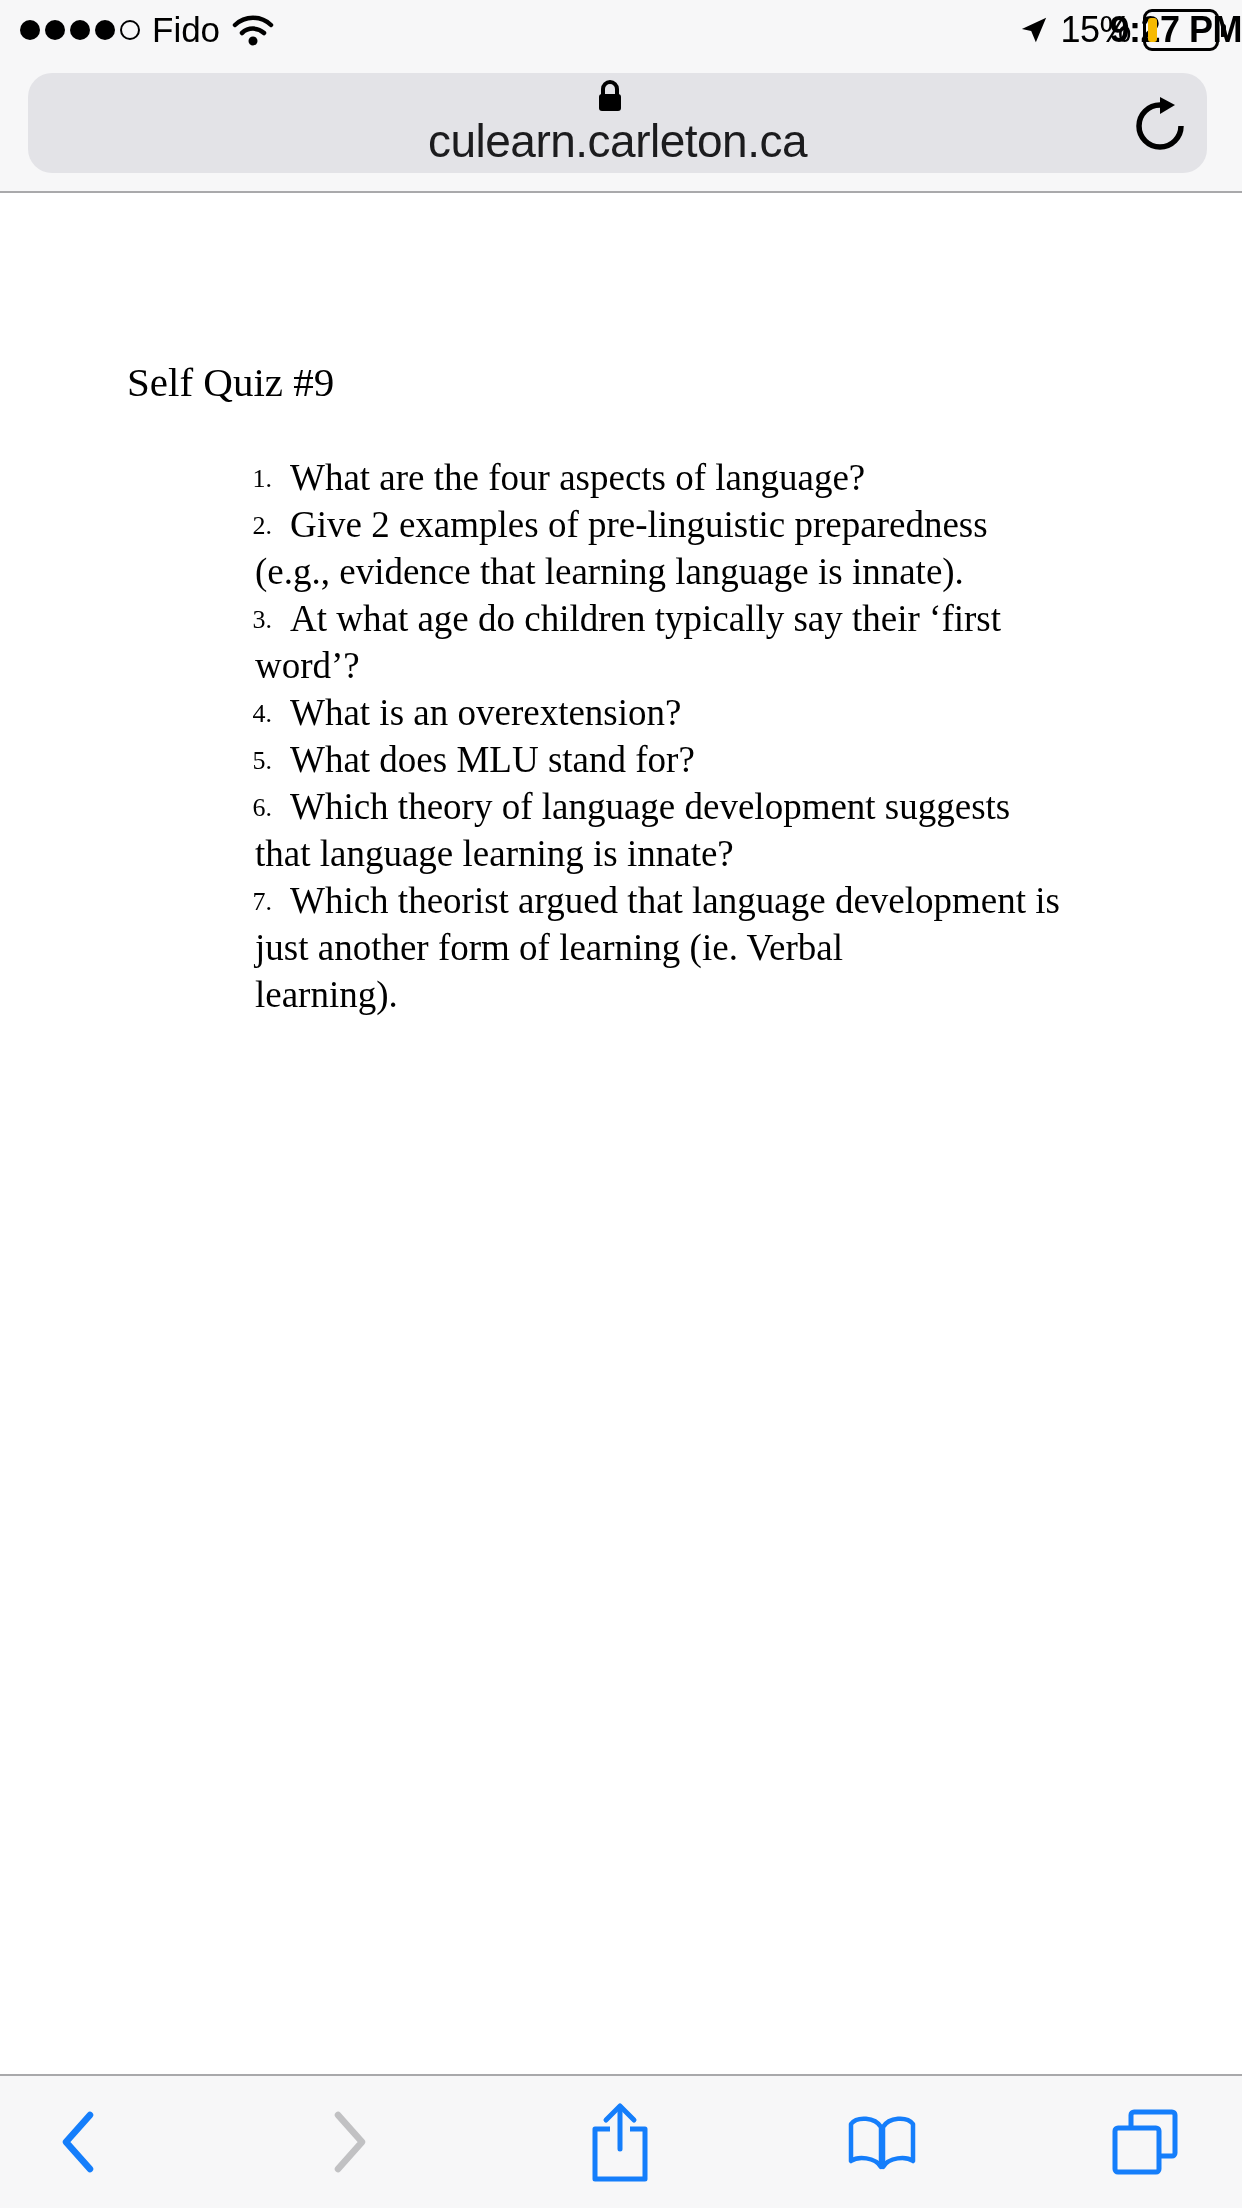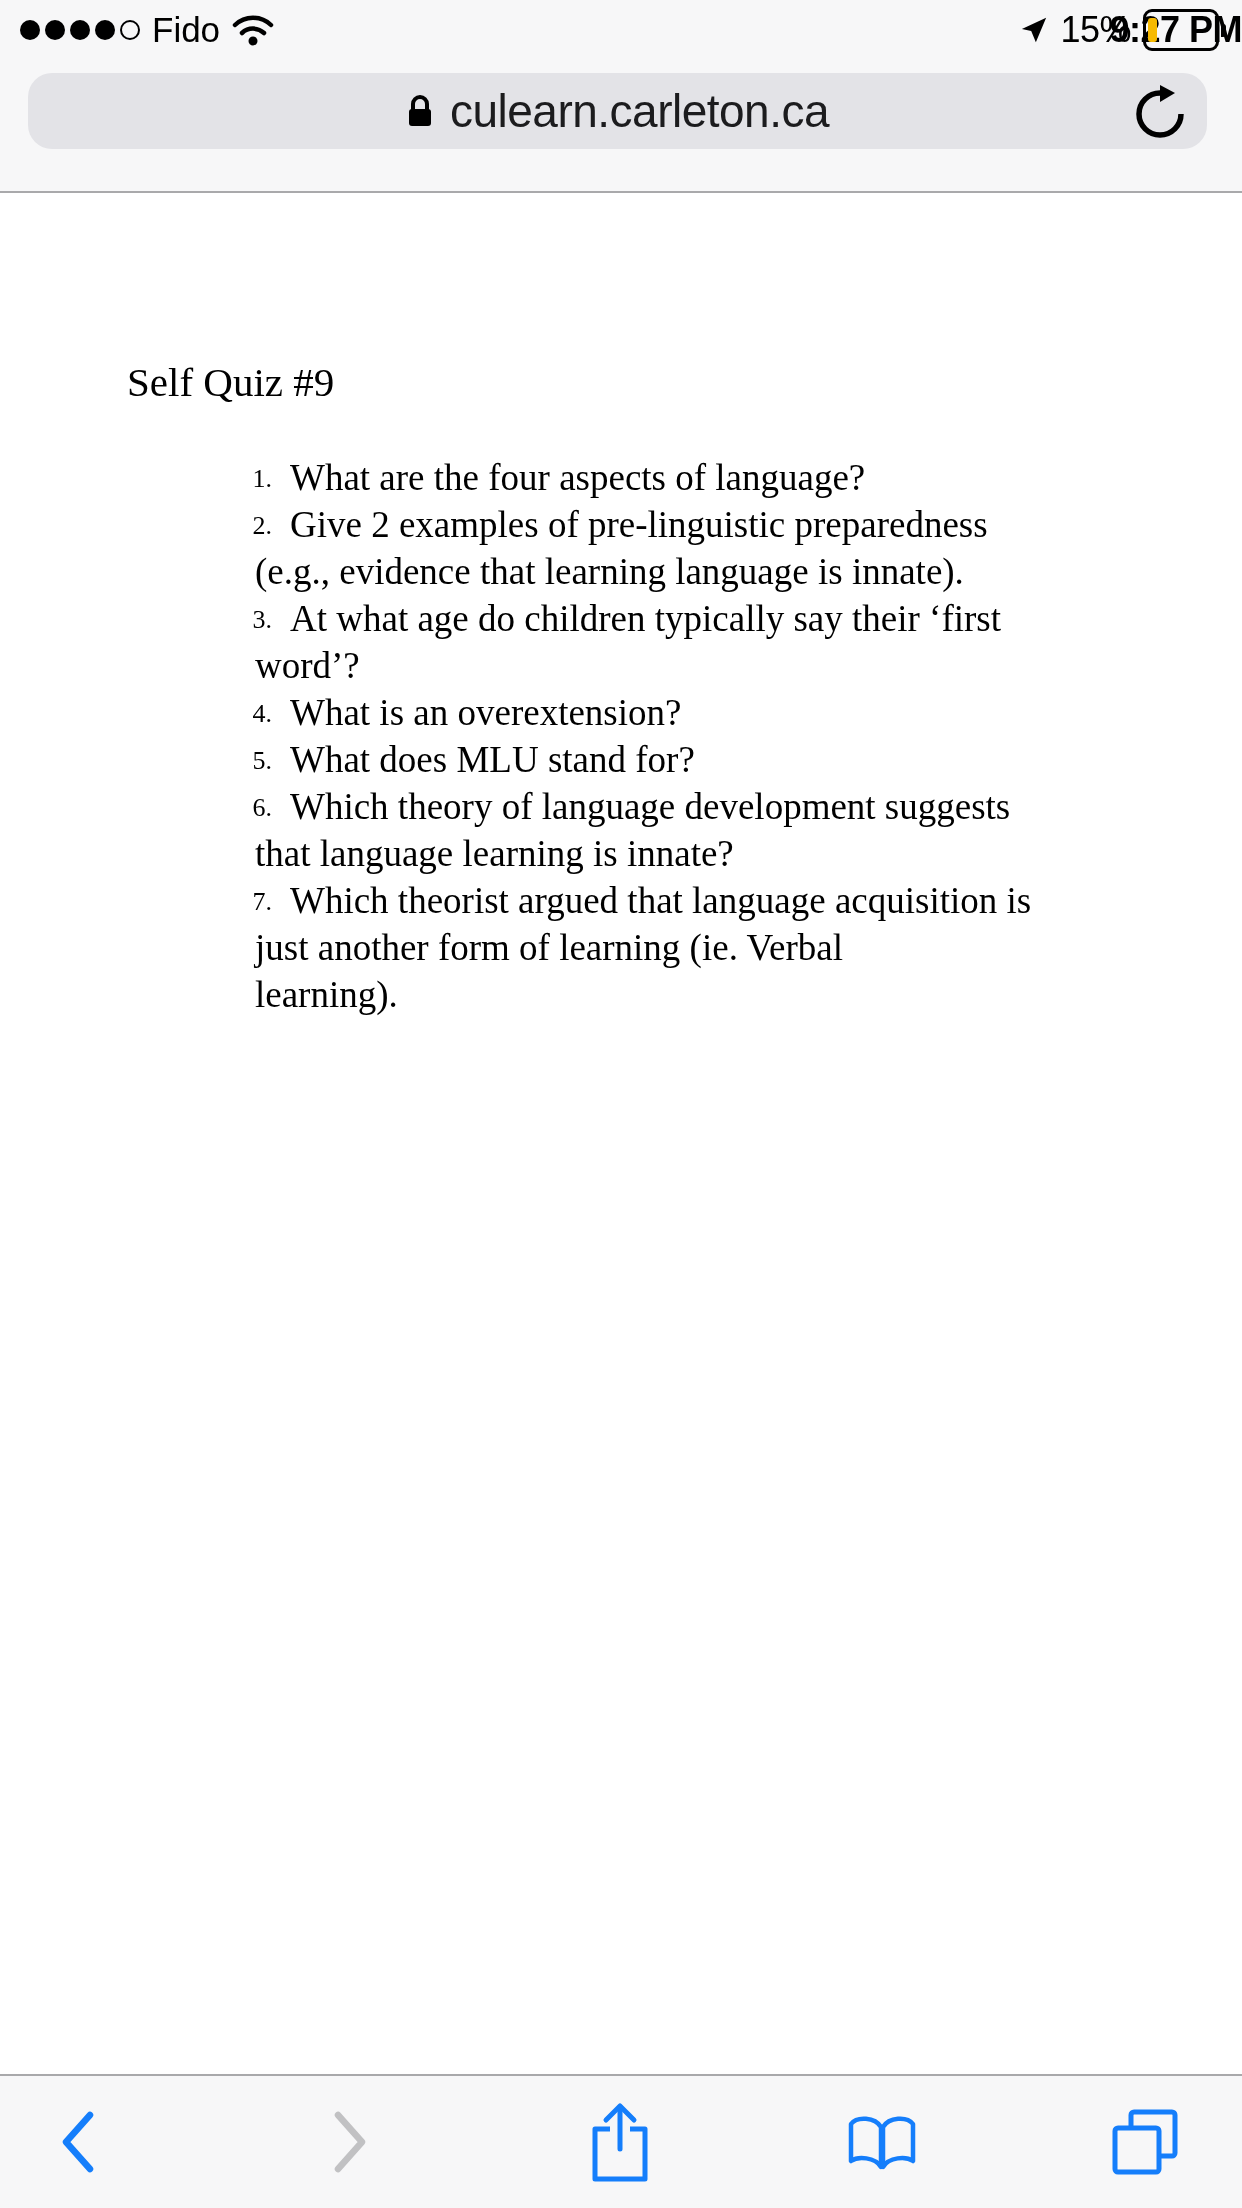--- a/index.html
+++ b/index.html
@@ -40,23 +40,23 @@
   }
   .battery-fill{height:24px;background:var(--battery);border-radius:3px;}
   .battery-nub{width:5px;height:13px;background:#000;border-radius:0 3px 3px 0;margin-left:2px;}
 
   
   .url-chrome{
     position:absolute;top:60px;left:0;right:0;height:133px;box-sizing:border-box;
     background:var(--chrome);border-bottom:2px solid var(--sep);
   }
   .url-field{
-    position:absolute;left:28px;right:35px;top:13px;height:76px;
+    position:absolute;left:28px;right:35px;top:13px;height:100px;
     background:var(--field);border-radius:24px;
-    display:flex;align-items:center;justify-content:center;cursor:pointer;
+    display:flex;align-items:center;justify-content:center;cursor:pointer;flex-direction:column;
   }
   .lock{margin-right:16px;display:flex;align-items:center;}
   .url-text{font-size:46px;color:#1c1c1e;letter-spacing:-0.5px;}
   .reload-btn{
     position:absolute;right:20px;top:50%;transform:translateY(-50%);
     background:none;border:none;padding:0;margin:0;cursor:pointer;display:flex;align-items:center;
   }
 
   
   .content{
@@ -182,21 +182,21 @@
     <span class="q-text"><div class="q-line">What does MLU stand for?</div></span>
   </li>
 
   <li class="q-item">
     <span class="q-num">6.</span>
     <span class="q-text"><div class="q-line">Which theory of language development suggests</div><div class="q-line">that language learning is innate?</div></span>
   </li>
 
   <li class="q-item">
     <span class="q-num">7.</span>
-    <span class="q-text"><div class="q-line">Which theorist argued that language acquisition is</div><div class="q-line">just another form of learning (ie. Verbal</div><div class="q-line">learning).</div></span>
+    <span class="q-text"><div class="q-line">Which theorist argued that language development is</div><div class="q-line">just another form of learning (ie. Verbal</div><div class="q-line">learning).</div></span>
   </li>
 </ol>
   </div>
 
   <div class="toolbar">
     <button class="tb-btn tb-back">
       <svg width="34" height="62" viewBox="0 0 34 62">
         <polyline points="29,4 5,31 29,58" fill="none" class="stroke-blue" stroke-width="6.5" stroke-linecap="round" stroke-linejoin="round"></polyline>
       </svg>
     </button>

